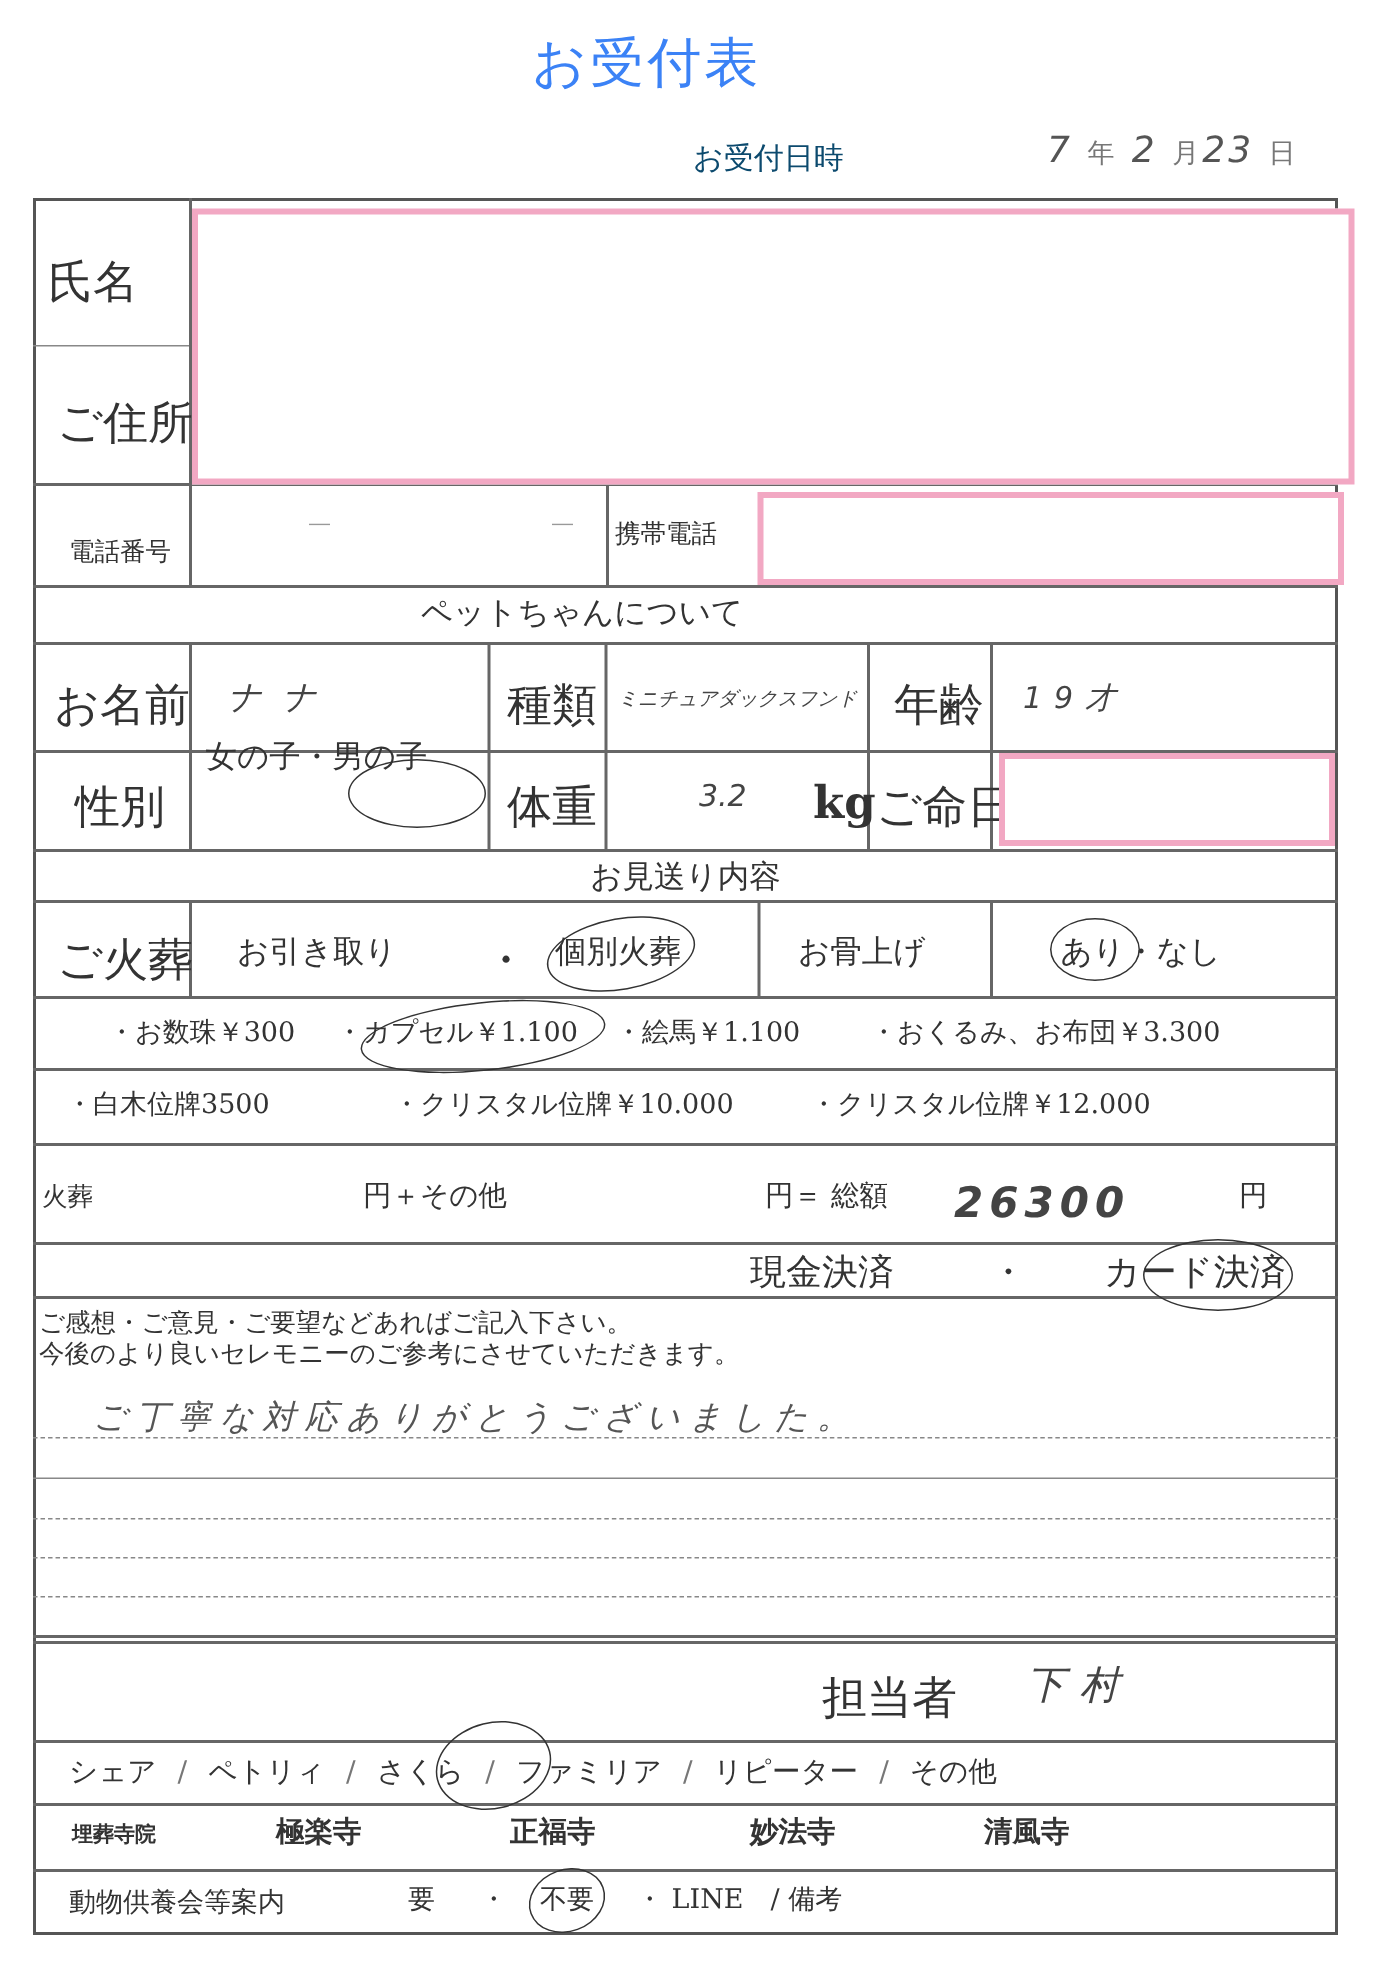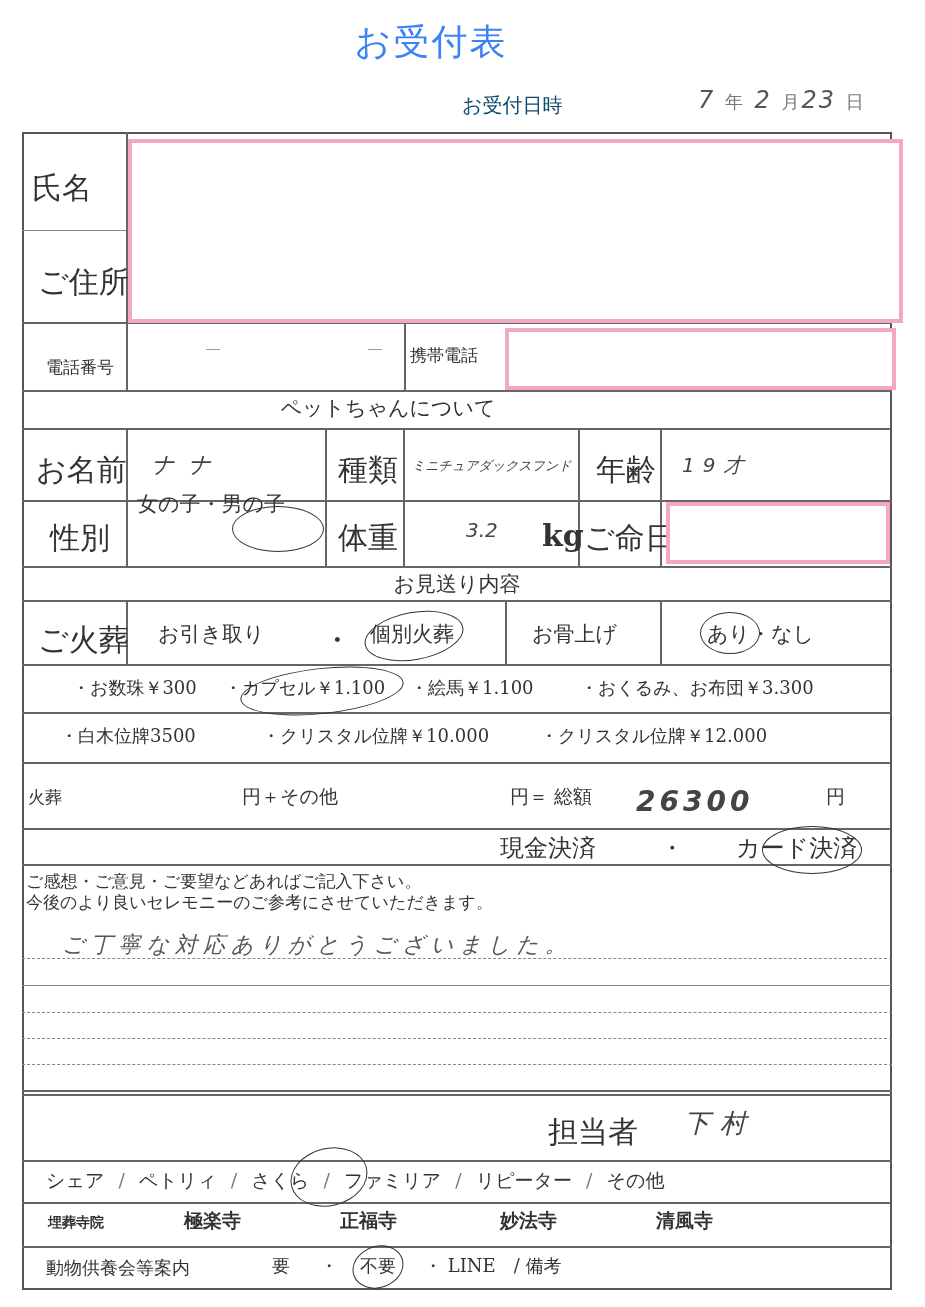--- a/index.html
+++ b/index.html
@@ -114,21 +114,21 @@
   <span>あり</span><span>・</span><span>なし</span>
 </div>
 <div class="circle" style="left:700px;top:612px;width:60px;height:42px;"></div>
 
 <div class="lbl" style="left:72px;top:676px;font-size:18px;">・お数珠￥300</div>
 <div class="lbl" style="left:224px;top:676px;font-size:18px;">・カプセル￥1.100</div>
 <div class="circle" style="left:240px;top:668px;width:164px;height:46px;transform:rotate(-6deg);"></div>
 <div class="lbl" style="left:410px;top:676px;font-size:18px;">・絵馬￥1.100</div>
 <div class="lbl" style="left:580px;top:676px;font-size:18px;">・おくるみ、お布団￥3.300</div>
 
-<div class="lbl" style="left:60px;top:724px;font-size:18px;">・白木位牌3500</div>
+<div class="lbl" style="left:44px;top:724px;font-size:18px;">・白木位牌3500</div>
 <div class="lbl" style="left:262px;top:724px;font-size:18px;">・クリスタル位牌￥10.000</div>
 <div class="lbl" style="left:540px;top:724px;font-size:18px;">・クリスタル位牌￥12.000</div>
 
 <div class="lbl sm" style="left:28px;top:786px;">火葬</div>
 <div class="lbl" style="left:242px;top:784px;font-size:19px;">円＋その他</div>
 <div class="lbl" style="left:510px;top:784px;font-size:19px;">円＝ 総額</div>
 <div class="lbl hand" style="left:636px;top:785px;font-size:28px;letter-spacing:4px;font-weight:bold;">26300</div>
 <div class="lbl" style="left:826px;top:784px;font-size:19px;">円</div>
 
 <div class="lbl" style="left:500px;top:832px;font-size:24px;">現金決済</div>

